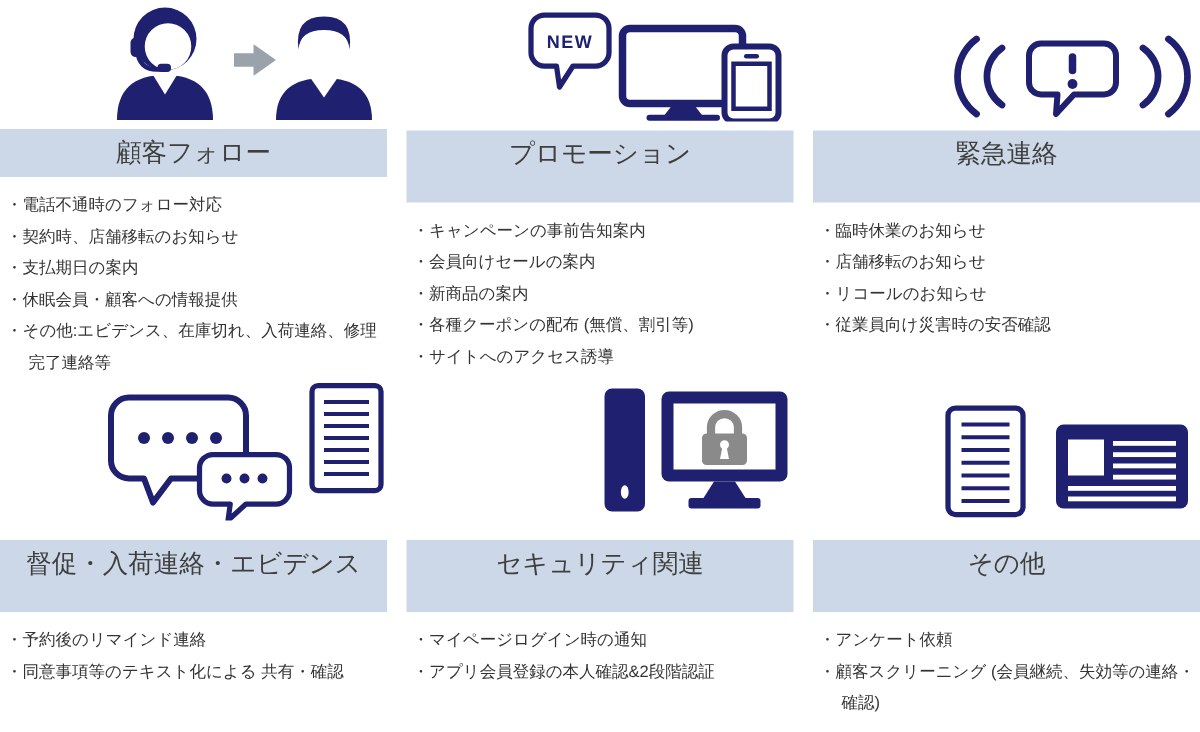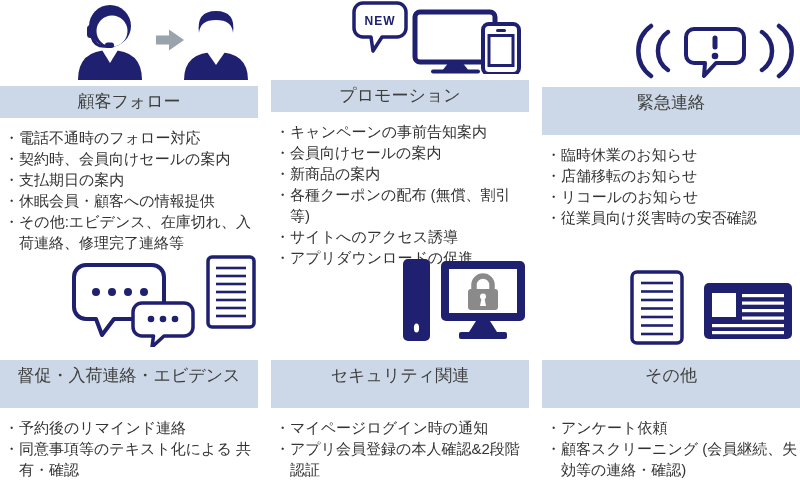--- a/index.html
+++ b/index.html
@@ -16,21 +16,21 @@
   .icon-area{ display:flex; justify-content:flex-end; align-items:flex-end; }
   .row1 .icon-area{ height:87px; padding-bottom:6px; }
   .row2 .icon-area{ height:110px; padding-bottom:13px; }
   .hdr{
     height:48px; line-height:32px; background:#ccd8e7;
     color:#3e3e3e; font-size:17px; text-align:center;
     white-space:nowrap;
   }
   ul.items{ margin:9px 0 0 4px; padding:0; list-style:none; }
   ul.items li{
-    font-size:15px; line-height:21px; color:#333333;
+    font-size:11px; line-height:21px; color:#333333;
     padding-left:15px; text-indent:-15px;
   }
   ul.items li::before{ content:"・"; }
   svg{ display:block; }
   .new-txt{ font-family:"Liberation Sans",sans-serif; font-weight:bold; font-size:12px; letter-spacing:1px; fill:#1f2070; }
 </style>
 </head>
 <body>
 
 <div class="board">
@@ -55,21 +55,21 @@
           <path d="M 139 52 L 148 65 L 157 52 Z" fill="#ffffff"></path>
           <path d="M 148 66 l 3 9 h -6 z" fill="#1f2070"></path>
           <circle cx="148" cy="30" r="15" fill="#ffffff"></circle>
           <path d="M 131 33 Q 128 11 148 11 Q 168 11 165 33 Q 164 20 148 20 Q 132 20 131 33 Z" fill="#1f2070"></path>
         </g>
       </svg>
     </div>
     <div class="hdr">顧客フォロー</div>
     <ul class="items">
       <li>電話不通時のフォロー対応</li>
-      <li>契約時、会員向けセールの案内</li>
+      <li>契約時、店舗移転のお知らせ</li>
       <li>支払期日の案内</li>
       <li>休眠会員・顧客への情報提供</li>
       <li>その他:エビデンス、在庫切れ、入荷連絡、修理完了連絡等</li>
     </ul>
   </div>
 
   <div class="cell row1">
     <div class="icon-area">
       <svg width="180" height="74" viewBox="0 0 180 74">
         <g>
@@ -88,21 +88,20 @@
         </g>
       </svg>
     </div>
     <div class="hdr">プロモーション</div>
     <ul class="items">
       <li>キャンペーンの事前告知案内</li>
       <li>会員向けセールの案内</li>
       <li>新商品の案内</li>
       <li>各種クーポンの配布 (無償、割引等)</li>
       <li>サイトへのアクセス誘導</li>
-      <li>アプリダウンロードの促進</li>
     </ul>
   </div>
 
   <div class="cell row1">
     <div class="icon-area">
       <svg width="170" height="58" viewBox="0 0 170 58">
         <g>
           <path d="M 38 9 A 23 23 0 0 0 38 47" stroke="#1f2070" stroke-width="4.5" fill="none" stroke-linecap="round"></path>
           <path d="M 21 3 A 31 31 0 0 0 21 53" stroke="#1f2070" stroke-width="4.5" fill="none" stroke-linecap="round"></path>
         </g>

